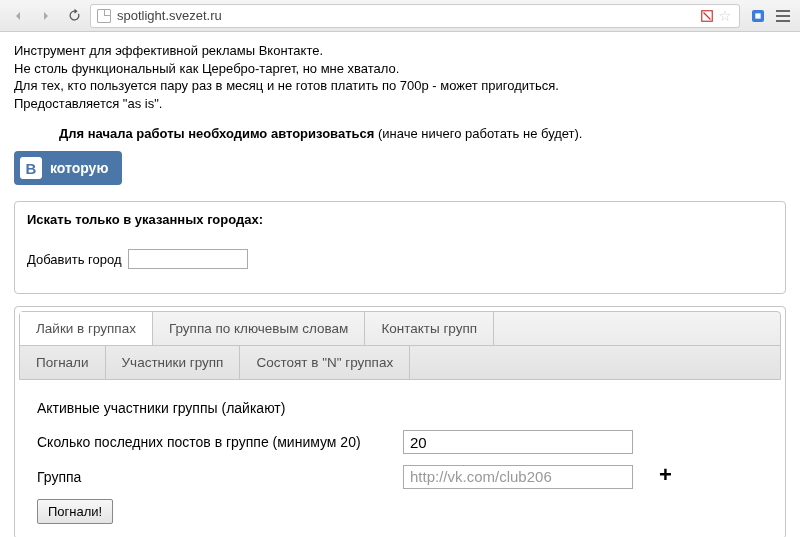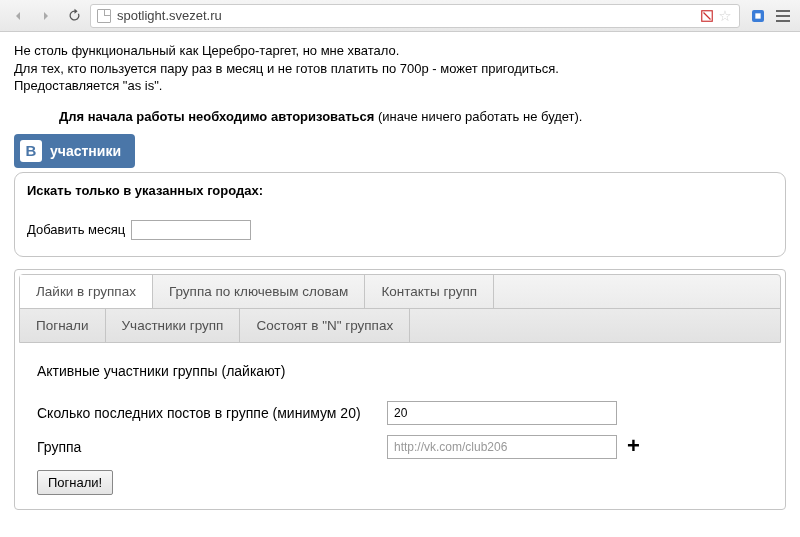--- a/index.html
+++ b/index.html
@@ -75,24 +75,24 @@
       background: #fff;
       color: #4a76a8;
       font-weight: bold;
       border-radius: 3px;
       display:flex;align-items:center;justify-content:center;
       font-size: 15px;
       font-family: Arial;
     }
     .subhead { margin-top: 14px; }
     .city-box {
-      margin-top: 4px;
+      margin-top: 16px;
       border: 1px solid #c5c5c5;
-      border-radius: 9px;
-      padding: 10px 12px 16px;
+      border-radius: 4px;
+      padding: 10px 12px 24px;
     }
     .city-box h4 { font-size: 13px; font-weight: bold; margin-bottom: 22px; }
     .city-row { display:flex; align-items:center; gap: 6px; }
     .city-row input { border:1px solid #aaa; height: 20px; width: 120px; padding: 0 4px; font-size:12px;}
     .tabs-container {
       margin-top: 12px;
       border: 1px solid #c5c5c5;
       border-radius: 4px;
       padding: 4px 4px 14px;
     }
@@ -115,25 +115,25 @@
     }
     .tab.active {
       background: #fff;
       border-top: 0;
       border-left: 0;
       margin-bottom: -1px;
       border-bottom: 1px solid #fff;
     }
     .tabstrip-row2 { border-top:1px solid #c5c5c5; display:flex; width:100%;}
     .tab-content { padding: 20px 18px 0; }
-    .tc-heading { font-size: 14px; margin-bottom: 22px; }
-    .form-row { display:flex; align-items:center; gap: 10px; margin-bottom: 10px; }
+    .tc-heading { font-size: 14px; margin-bottom: 14px; }
+    .form-row { display:flex; align-items:center; gap: 26px; margin-bottom: 10px; }
     .form-row label { font-size: 14px; min-width: 340px; }
     .form-row.group label { min-width: 340px; }
-    .form-row input { border:1px solid #aaa; height: 24px; width: 230px; padding: 0 6px; font-size: 12px; }
+    .form-row input { border:1px solid #aaa; height: 24px; width: 230px; padding: 0 6px; font-size: 15px; }
     .form-row input::placeholder { color: #999; }
     .plus-btn { font-size: 22px; font-weight: bold; cursor:pointer; user-select:none; line-height:1; padding-bottom:3px;}
     .go-button {
       border: 1px solid #888;
       background: linear-gradient(#f7f7f7, #e4e4e4);
       padding: 4px 10px;
       font-size: 13px;
       cursor: pointer;
       border-radius: 2px;
     }
@@ -180,39 +180,40 @@
     <div class="menu-icon">
       <span></span>
         <span></span>
         <span></span>
     </div>
   </div>
 </div>
 
 <div class="page-content">
   <div class="intro">
+    <p>Инструмент для эффективной рекламы Вконтакте.</p>
     <p>Не столь функциональный как Церебро-таргет, но мне хватало.</p>
     <p>Для тех, кто пользуется пару раз в месяц и не готов платить по 700р - может пригодиться.</p>
     <p>Предоставляется "as is".</p>
   </div>
 
   <p class="auth-line">
     <b>Для начала работы необходимо авторизоваться</b><span> (иначе ничего работать не будет).</span>
   </p>
 
   <div class="vk-button">
     <div class="vk-logo">В</div>
-    <span>участники</span>
+    <span>которую</span>
   </div>
 
 
   <div class="city-box">
     <h4>Искать только в указанных городах:</h4>
     <div class="city-row">
-      <span>Добавить месяц</span>
+      <span>Добавить город</span>
       <input type="text" value="" style="">
     </div>
   </div>
 
   <div class="tabs-container">
     <div class="tabstrip">
       <div class="tab active">Лайки в группах</div>
       <div class="tab">Группа по ключевым словам</div>
       <div class="tab">Контакты групп</div>
       <div class="tabstrip-row2">

